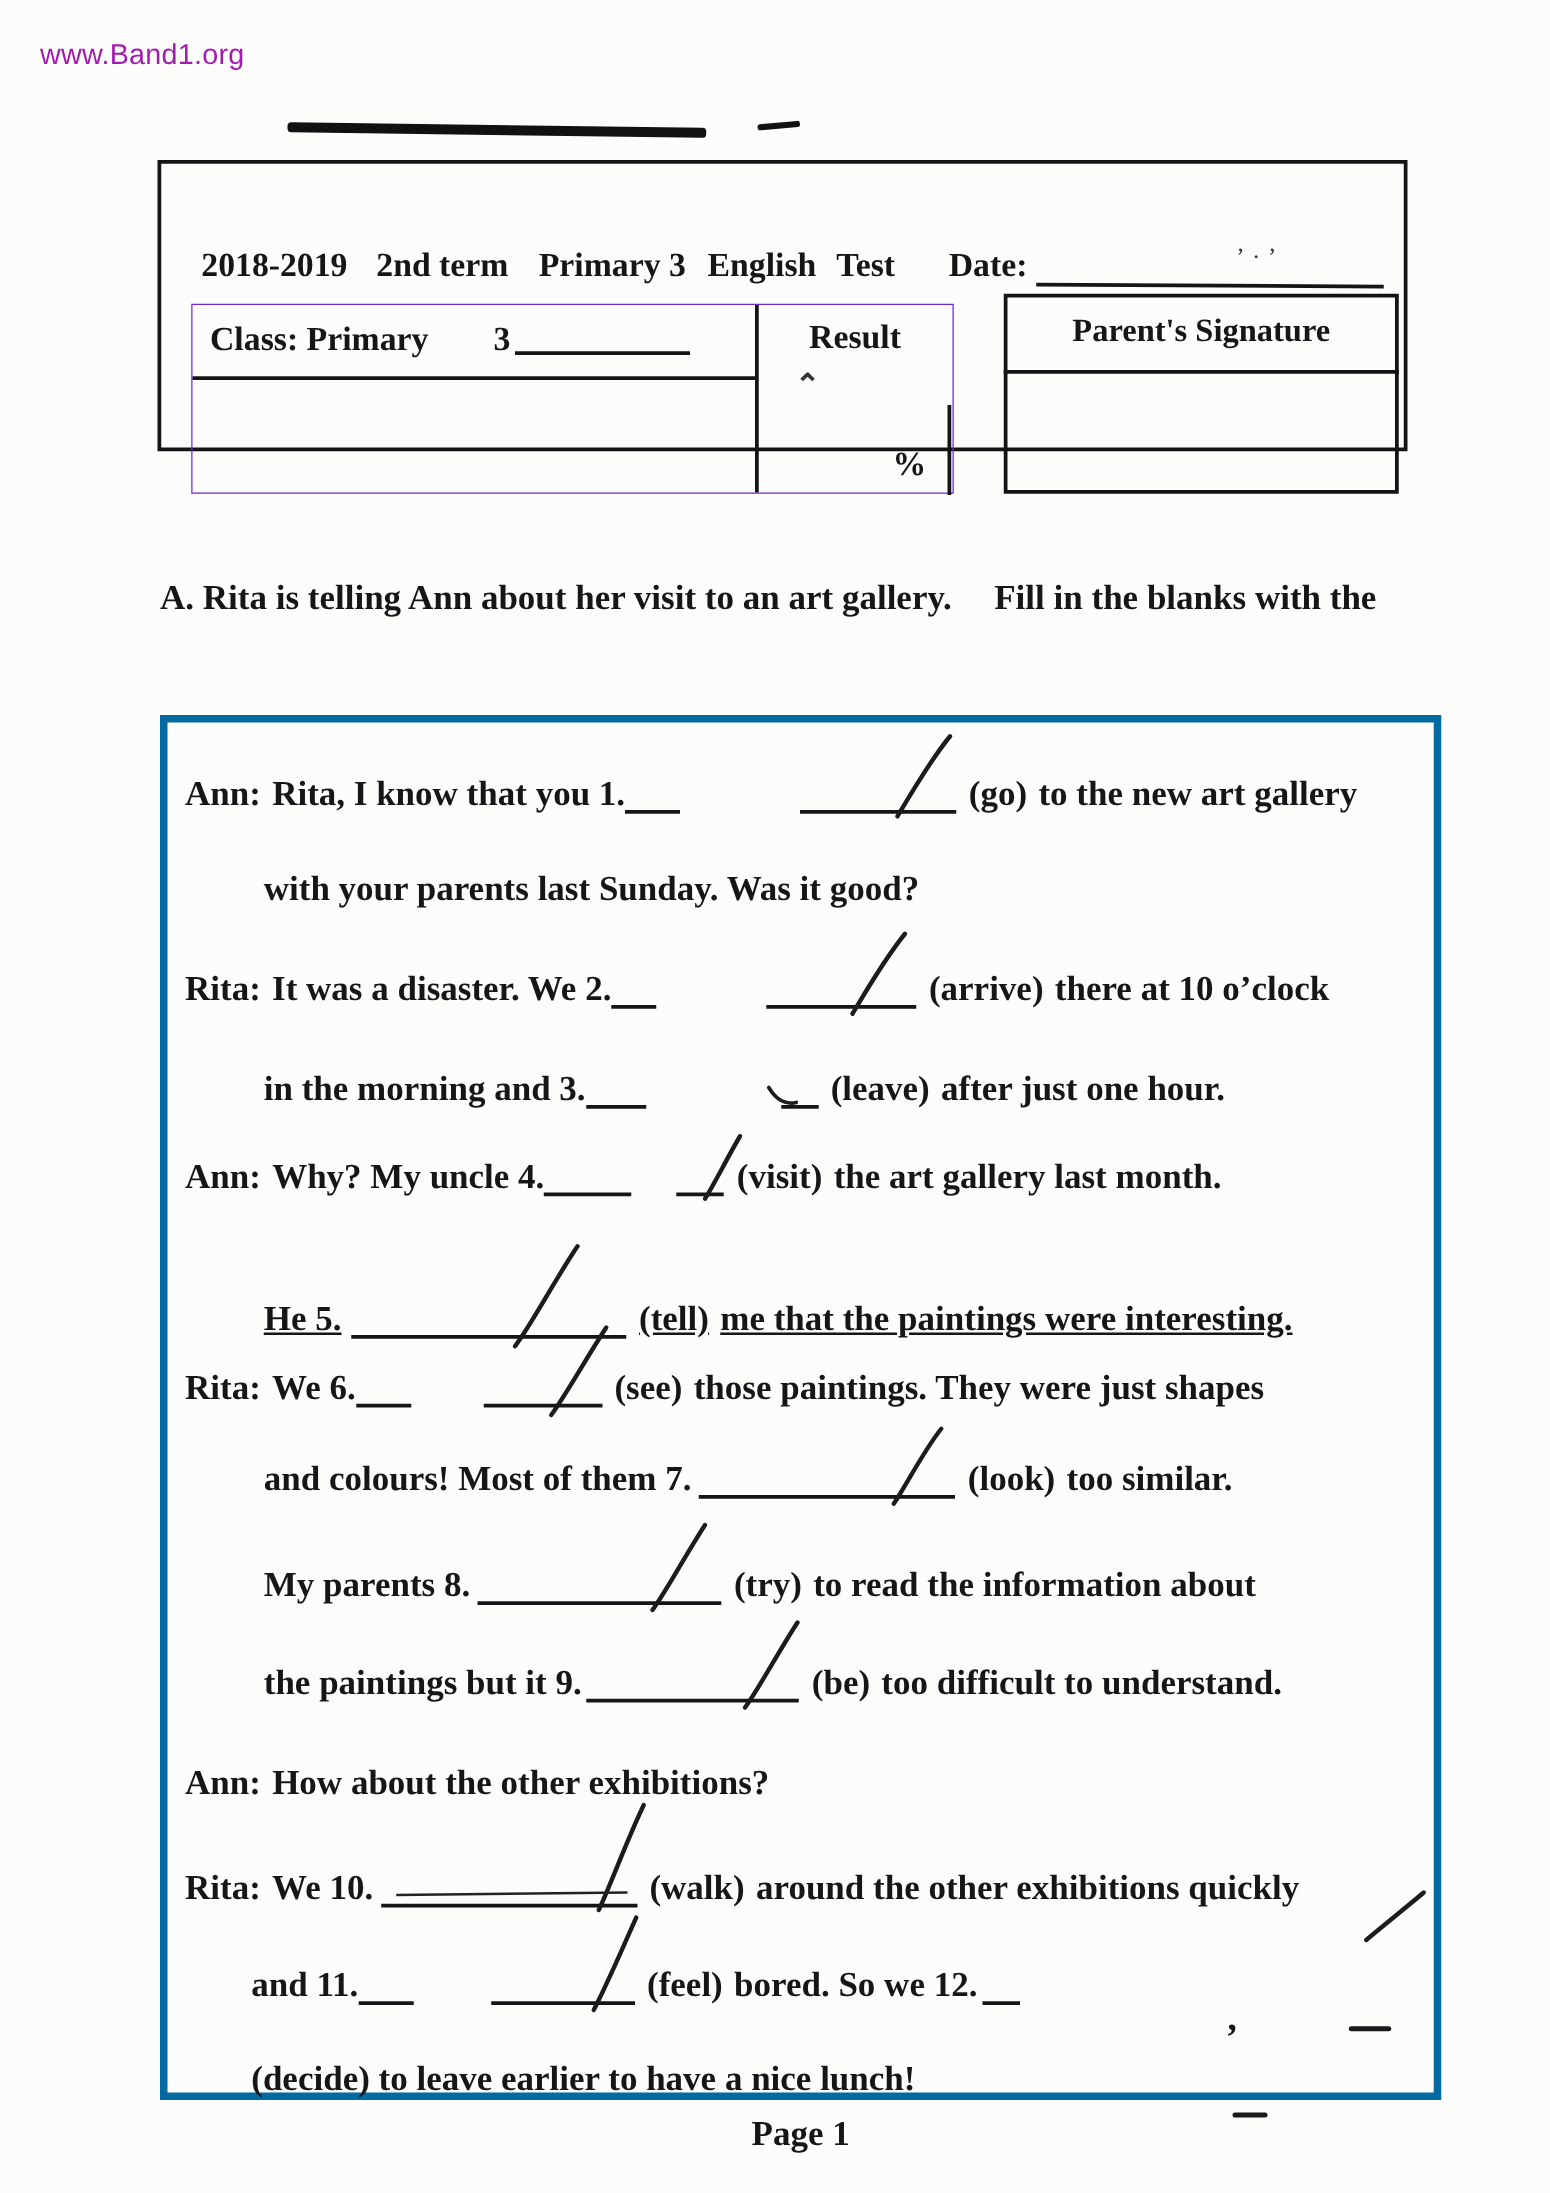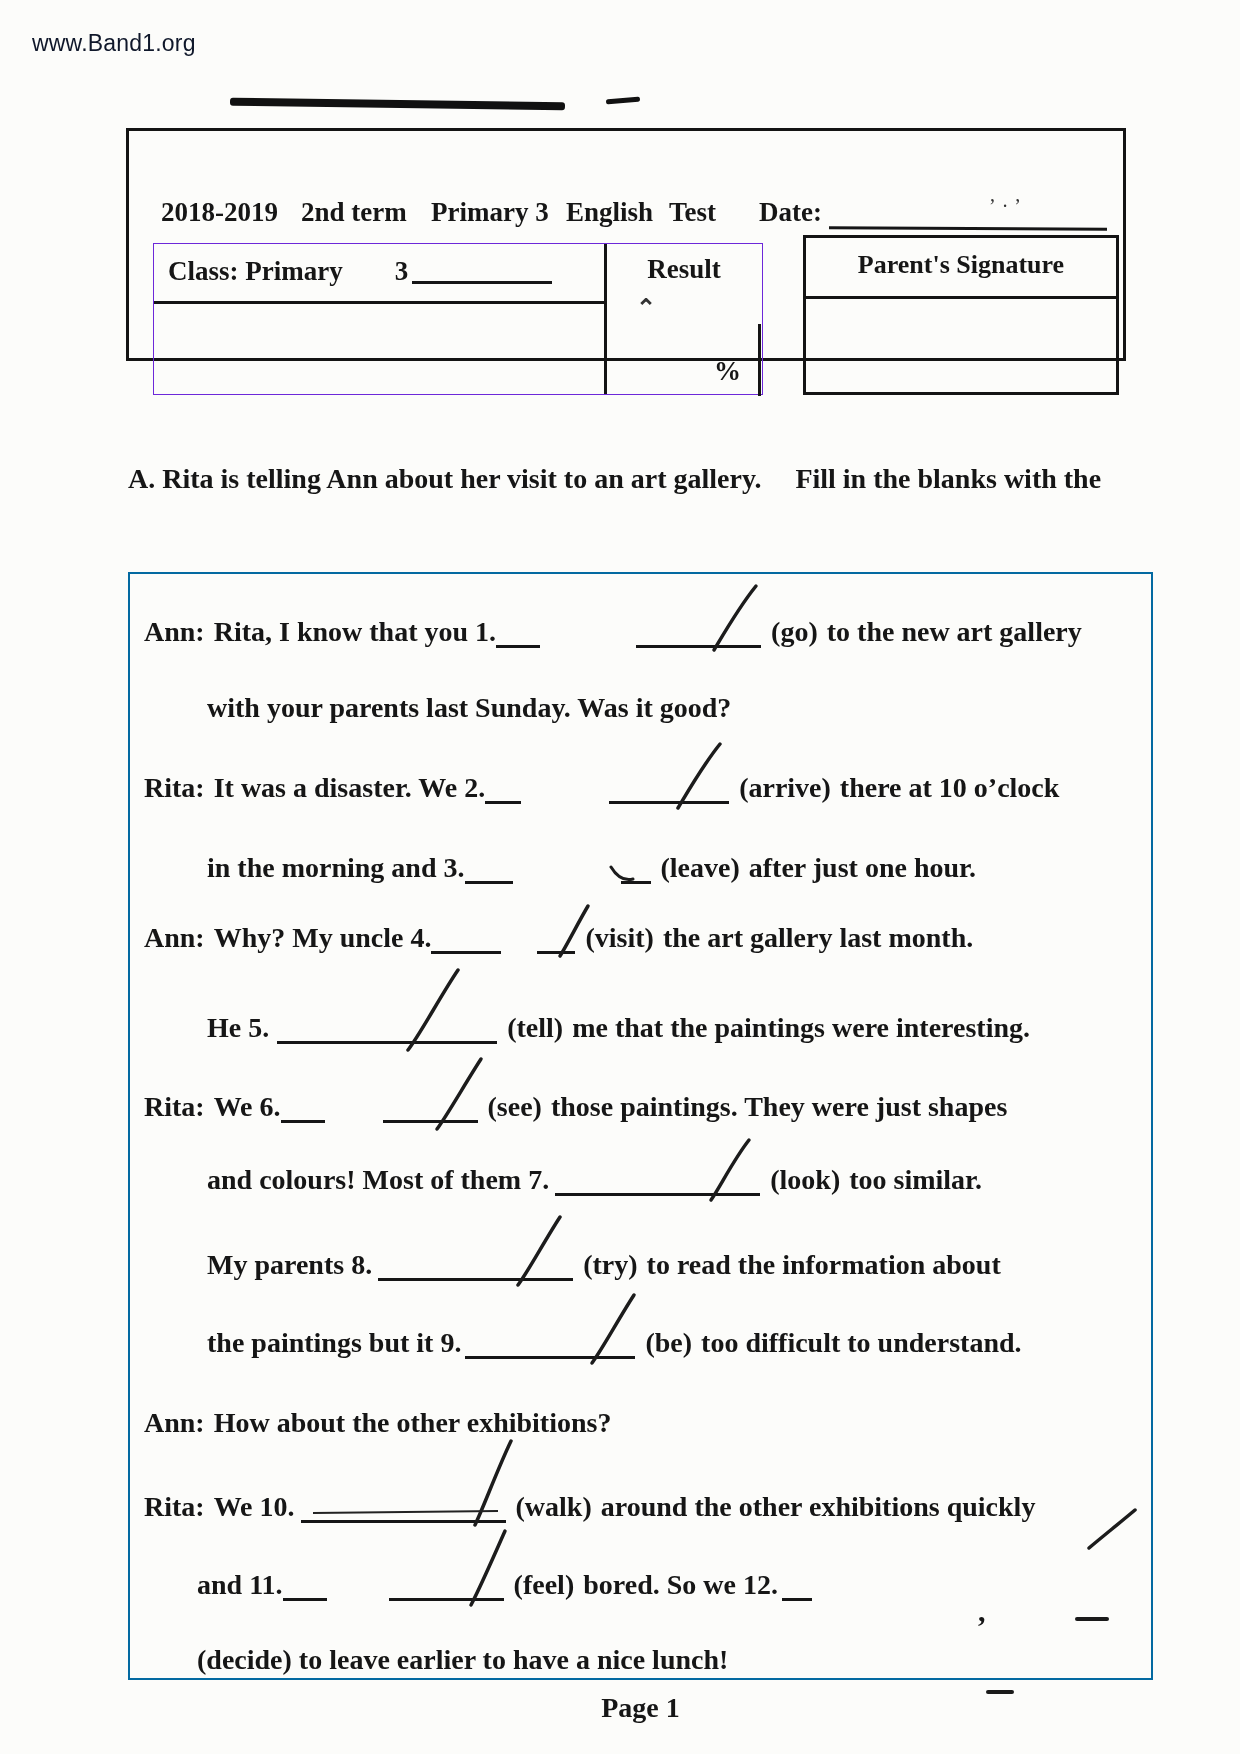--- a/index.html
+++ b/index.html
@@ -7,21 +7,21 @@
   body {
     position:relative;
     background:#fcfcfa;
     color:#161616;
     font-family:"Liberation Serif","DejaVu Serif",serif;
     overflow:hidden;
   }
   .watermark{
     position:absolute; left:32px; top:30px;
     font-family:"Liberation Sans","DejaVu Sans",sans-serif;
-    font-size:23px; color:#0f172a; letter-spacing:0.2px;
+    font-size:23px; color:#a21caf; letter-spacing:0.2px;
   }
   
   .artifact-bar{ position:absolute; background:#111; }
   .bar-a{ left:230px; top:100px; width:335px; height:8px; transform:rotate(0.8deg); border-radius:3px; }
   .bar-b{ left:606px; top:98px; width:34px; height:5px; transform:rotate(-5deg); border-radius:2px; }
   .dash-mark{ position:absolute; background:#1a1a1a; height:4px; border-radius:2px; }
 
   
   .header-box{
     position:absolute; left:126px; top:128px; width:1000px; height:233px;
@@ -73,21 +73,21 @@
     position:absolute; left:128px; top:458px; width:1000px;
     font-size:28px; font-weight:700; line-height:42px; white-space:nowrap;
   }
   .section-a .gap1{ margin-left:34px; }
   .section-a .line2{ padding-left:30px; }
   .section-a .gap2{ margin-left:30px; }
 
   
   .dialogue-box{
     position:absolute; left:128px; top:572px; width:1025px; height:1108px;
-    border:2px solid #0369a1;
+    border:6px solid #0369a1;
   }
   .dline{
     position:absolute; white-space:nowrap;
     font-size:28px; font-weight:700; line-height:36px;
   }
   .speaker{ margin-right:9px; }
   .speaker:empty{ display:none; margin:0; }
   .hint{ margin-left:10px; }
   .hint:empty{ display:none; margin:0; }
   .post{ margin-left:9px; }
@@ -173,21 +173,21 @@
           <path d="M2 4 C 8 14, 16 18, 24 16" stroke="#1c1c1c" stroke-width="3" fill="none" stroke-linecap="round"></path>
         </svg></span><span class="hint">(leave)</span><span class="post">after just one hour.</span>
   </div>
 
   <div class="dline" style="top:346px; left:14px;">
     <span class="speaker">Ann:</span><span>Why? My uncle 4.</span><span class="blank" style="width:70px;"></span><span class="blank" style="width:38px; margin-left:36px;"><svg class="tick" style="right:-16px; bottom:-8px;" width="34" height="56" viewBox="0 0 34 56">
           <path d="M3 53 C 10 42, 22 18, 31 3" stroke="#1c1c1c" stroke-width="3.5" fill="none" stroke-linecap="round"></path>
         </svg></span><span class="hint">(visit)</span><span class="post">the art gallery last month.</span>
   </div>
 
-  <div class="dline" style="top:436px; left:77px;">
+  <div class="dline" style="top:460px; left:77px;text-decoration:underline;">
     <span>He 5.</span><span class="blank" style="width:220px; margin-left:8px;"><svg class="tick" style="left:128px; bottom:-12px;" width="56" height="86" viewBox="0 0 56 86">
           <path d="M3 83 C 16 66, 36 28, 53 3" stroke="#1c1c1c" stroke-width="3.5" fill="none" stroke-linecap="round"></path>
         </svg></span><span class="hint">(tell)</span><span class="post">me that the paintings were interesting.</span>
   </div>
 
   <div class="dline" style="top:515px; left:14px;">
     <span class="speaker">Rita:</span><span>We 6.</span><span class="blank" style="width:44px;"></span><span class="blank" style="width:95px; margin-left:58px;"><svg class="tick" style="right:-6px; bottom:-12px;" width="50" height="76" viewBox="0 0 50 76">
           <path d="M3 73 C 14 58, 32 26, 47 3" stroke="#1c1c1c" stroke-width="3.5" fill="none" stroke-linecap="round"></path>
         </svg></span><span class="hint">(see)</span><span class="post">those paintings. They were just shapes</span>
   </div>

